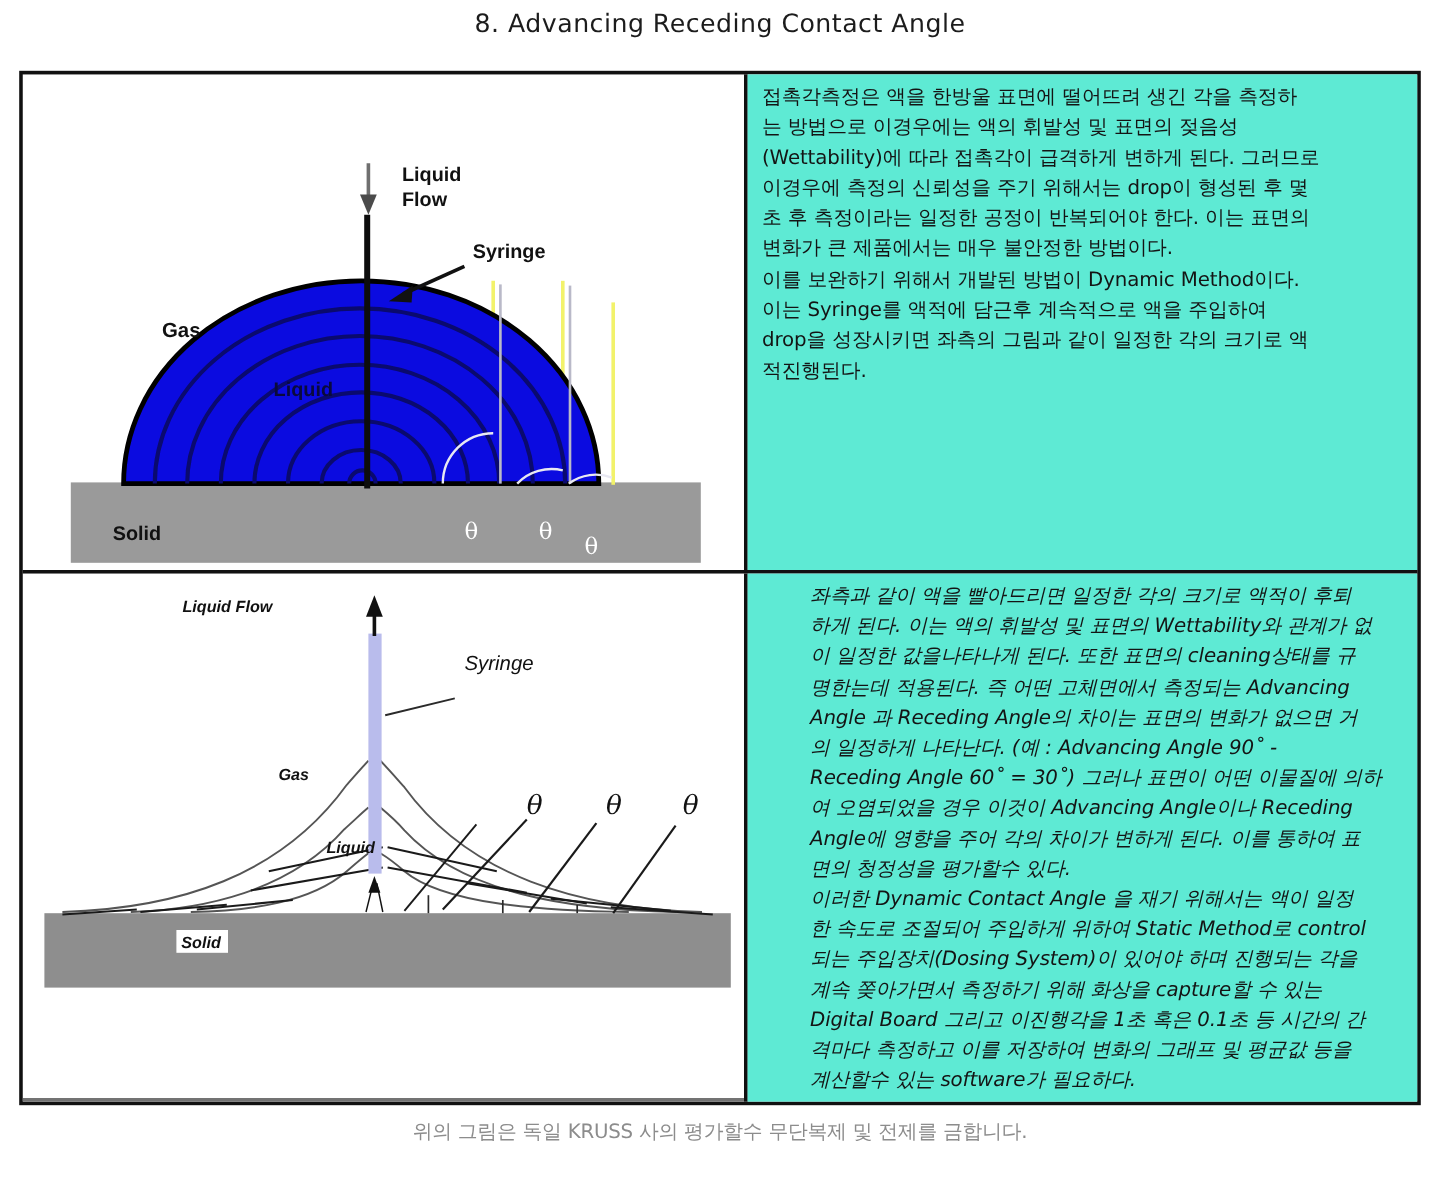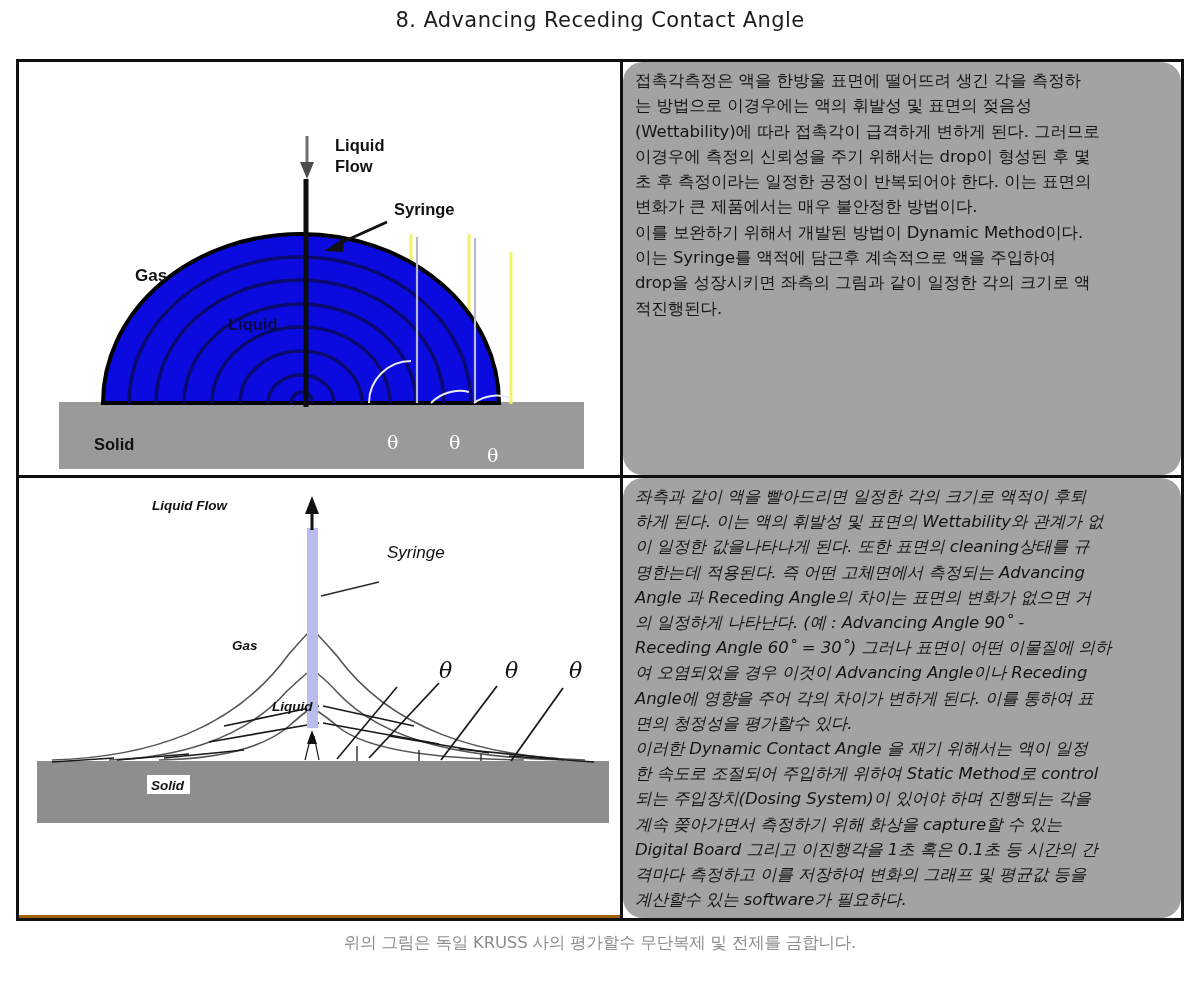--- a/index.html
+++ b/index.html
@@ -56,42 +56,41 @@
   }
   .row-top { height: 416px; border-bottom: 3px solid #111111; }
   .row-bottom { height: 440px; font-style: italic; }
 
   .cell-figure {
     width: 604px;
     box-sizing: border-box;
     border-right: 3px solid #111111;
     position: relative;
     overflow: hidden;
-    background: #a16207;
+    background: #737373;
   }
   .cell-text {
     flex: 1;
     box-sizing: border-box;
     position: relative;
-    background: #a3a3a3;
+    background: #5eead4;
     padding: 6px 8px 4px 12px;
-    border-radius: 20px;
   }
 
   
   .body-text {
     font-family: "DejaVu Sans", "Liberation Sans", sans-serif;
     font-size: 16.5px;
     line-height: 25.3px;
     color: #141414;
     letter-spacing: -0.1px;
     white-space: pre-wrap;
     word-break: keep-all;
   }
-  .body-text.bottom { line-height: 25.2px; }
+  .body-text.bottom { line-height: 25.2px; margin-left: 40px; }
 
   
   .fig { position: absolute; inset: 0; }
   .fig svg { display: block; }
 
   
   .footer-note {
     position: absolute;
     top: 932px;
     left: 0;

